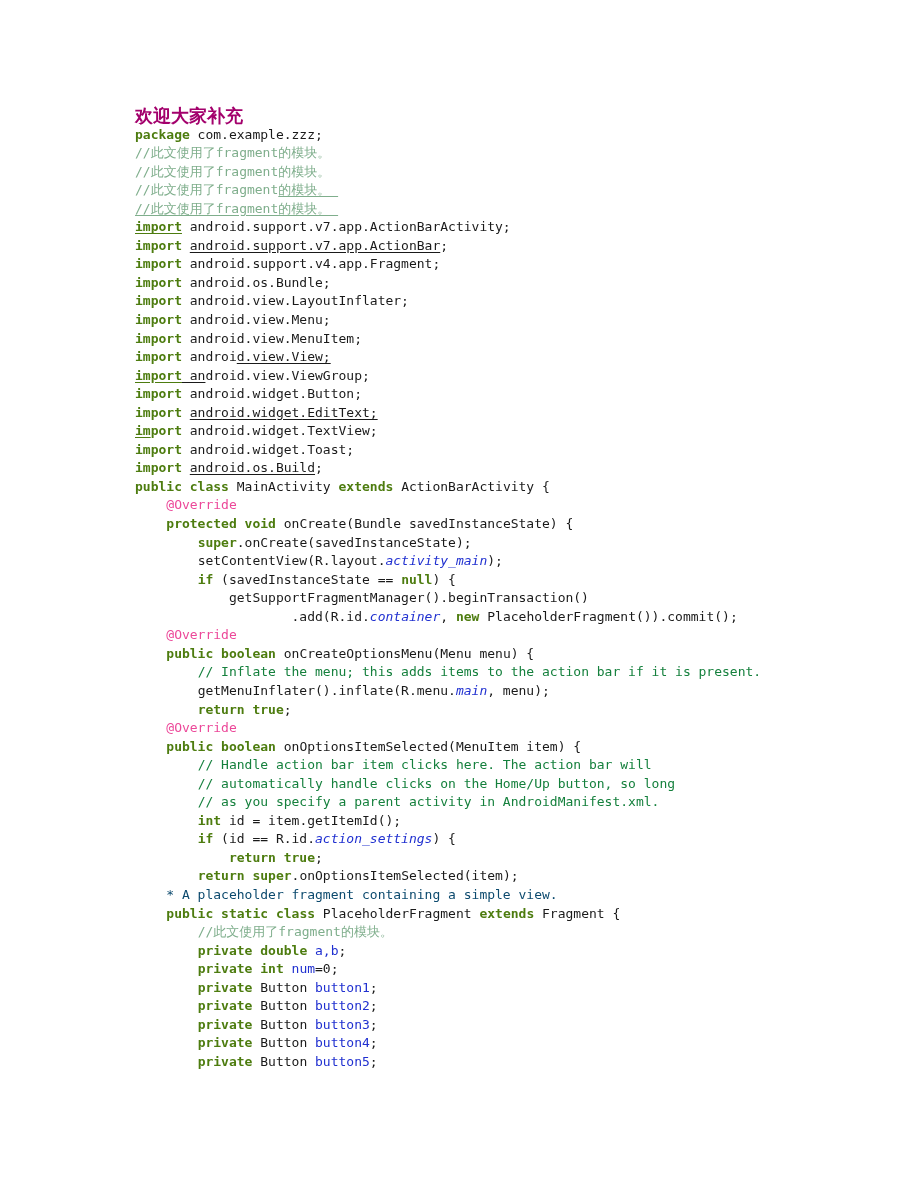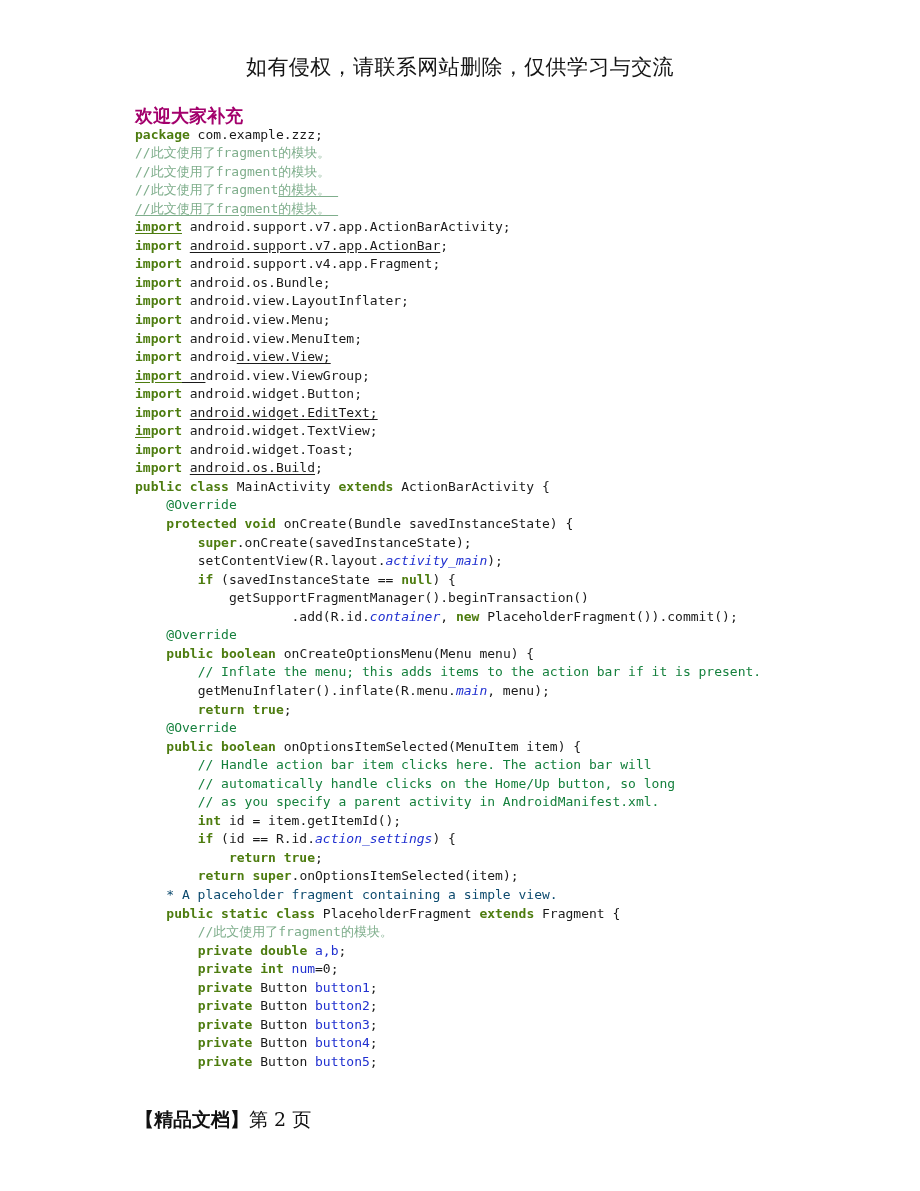--- a/index.html
+++ b/index.html
@@ -56,21 +56,21 @@
     font-size: 13px;
     line-height: 18.55px;
   }
 
   
   .kw   { color: #4d7c0f; font-weight: bold; }   
   .plain{ color: #1a1a1a; }
   .cmt  { color: #15803d; }                      
   .cmtcn{ color: #7fae8c; margin-top: 10px; }                      
   .doc  { color: #0c4a6e; }                      
-  .ann  { color: #15803d; }                      
+  .ann  { color: #ec4899; }                      
   .fldi { color: #2030d0; font-style: italic; }  
   .fld  { color: #2030d0; margin-top: 24px; }                      
   .zhhead { color: #a3006c; font-weight: bold; font-family: "DejaVu Sans", "Liberation Sans", sans-serif; font-size: 18px; }
   .u    { text-decoration: underline; text-underline-offset: 2px; }
 
   
   .doc-footer {
     position: absolute;
     left: 135px;
     top: 1106px;
@@ -80,21 +80,17 @@
     color: #111111;
     white-space: nowrap;
   }
   .doc-footer .bold { font-weight: bold; }
 </style>
 </head>
 <body>
 
 <div id="page">
 
-  <div class="doc-header">如有侵权，请联系网站删除，仅供学习与交流</div>
 
   <div class="code-block" id="code-block"><div class="code-line"><span class="zhhead">欢迎大家补充</span></div><div class="code-line"><span class="kw">package</span><span class="plain"> com.example.zzz;</span></div><div class="code-line"><span class="cmtcn">//此文使用了fragment的模块。</span></div><div class="code-line"><span class="cmtcn">//此文使用了fragment的模块。</span></div><div class="code-line"><span class="cmtcn">//此文使用了</span><span class="cmtcn">fragment</span><span class="cmtcn u">的模块。 </span></div><div class="code-line"><span class="cmtcn u">//此文使用了fragment的模块。 </span></div><div class="code-line"><span class="kw u">import</span><span class="plain"> android.support.v7.app.ActionBarActivity;</span></div><div class="code-line"><span class="kw">import</span><span class="plain"> </span><span class="plain u">android.support.v7.app.ActionBar</span><span class="plain">;</span></div><div class="code-line"><span class="kw">import</span><span class="plain"> android.support.v4.app.Fragment;</span></div><div class="code-line"><span class="kw">import</span><span class="plain"> android.os.Bundle;</span></div><div class="code-line"><span class="kw">import</span><span class="plain"> android.view.LayoutInflater;</span></div><div class="code-line"><span class="kw">import</span><span class="plain"> android.view.Menu;</span></div><div class="code-line"><span class="kw">import</span><span class="plain"> android.view.MenuItem;</span></div><div class="code-line"><span class="kw">import</span><span class="plain"> androi</span><span class="plain u">d.view.View;</span></div><div class="code-line"><span class="kw u">import</span><span class="plain u"> an</span><span class="plain">droid.view.ViewGroup;</span></div><div class="code-line"><span class="kw">import</span><span class="plain"> android.widget.Button;</span></div><div class="code-line"><span class="kw">import</span><span class="plain"> </span><span class="plain u">android.widget.EditText;</span></div><div class="code-line"><span class="kw u">im</span><span class="kw">port</span><span class="plain"> android.widget.TextView;</span></div><div class="code-line"><span class="kw">import</span><span class="plain"> android.widget.Toast;</span></div><div class="code-line"><span class="kw">import</span><span class="plain"> </span><span class="plain u">android.os.Build</span><span class="plain">;</span></div><div class="code-line"><span class="kw">public</span><span class="plain"> </span><span class="kw">class</span><span class="plain"> MainActivity </span><span class="kw">extends</span><span class="plain"> ActionBarActivity {</span></div><div class="code-line"><span class="plain">    </span><span class="ann">@Override</span></div><div class="code-line"><span class="plain">    </span><span class="kw">protected</span><span class="plain"> </span><span class="kw">void</span><span class="plain"> onCreate(Bundle savedInstanceState) {</span></div><div class="code-line"><span class="plain">        </span><span class="kw">super</span><span class="plain">.onCreate(savedInstanceState);</span></div><div class="code-line"><span class="plain">        </span><span class="plain">setContentView(R.layout.</span><span class="fldi">activity_main</span><span class="plain">);</span></div><div class="code-line"><span class="plain">        </span><span class="kw">if</span><span class="plain"> (savedInstanceState == </span><span class="kw">null</span><span class="plain">) {</span></div><div class="code-line"><span class="plain">            </span><span class="plain">getSupportFragmentManager().beginTransaction()</span></div><div class="code-line"><span class="plain">                    </span><span class="plain">.add(R.id.</span><span class="fldi">container</span><span class="plain">, </span><span class="kw">new</span><span class="plain"> PlaceholderFragment()).commit();</span></div><div class="code-line"><span class="plain">    </span><span class="ann">@Override</span></div><div class="code-line"><span class="plain">    </span><span class="kw">public</span><span class="plain"> </span><span class="kw">boolean</span><span class="plain"> onCreateOptionsMenu(Menu menu) {</span></div><div class="code-line"><span class="plain">        </span><span class="cmt">// Inflate the menu; this adds items to the action bar if it is present.</span></div><div class="code-line"><span class="plain">        </span><span class="plain">getMenuInflater().inflate(R.menu.</span><span class="fldi">main</span><span class="plain">, menu);</span></div><div class="code-line"><span class="plain">        </span><span class="kw">return</span><span class="plain"> </span><span class="kw">true</span><span class="plain">;</span></div><div class="code-line"><span class="plain">    </span><span class="ann">@Override</span></div><div class="code-line"><span class="plain">    </span><span class="kw">public</span><span class="plain"> </span><span class="kw">boolean</span><span class="plain"> onOptionsItemSelected(MenuItem item) {</span></div><div class="code-line"><span class="plain">        </span><span class="cmt">// Handle action bar item clicks here. The action bar will</span></div><div class="code-line"><span class="plain">        </span><span class="cmt">// automatically handle clicks on the Home/Up button, so long</span></div><div class="code-line"><span class="plain">        </span><span class="cmt">// as you specify a parent activity in AndroidManifest.xml.</span></div><div class="code-line"><span class="plain">        </span><span class="kw">int</span><span class="plain"> id = item.getItemId();</span></div><div class="code-line"><span class="plain">        </span><span class="kw">if</span><span class="plain"> (id == R.id.</span><span class="fldi">action_settings</span><span class="plain">) {</span></div><div class="code-line"><span class="plain">            </span><span class="kw">return</span><span class="plain"> </span><span class="kw">true</span><span class="plain">;</span></div><div class="code-line"><span class="plain">        </span><span class="kw">return</span><span class="plain"> </span><span class="kw">super</span><span class="plain">.onOptionsItemSelected(item);</span></div><div class="code-line"><span class="plain">    </span><span class="doc">* A placeholder fragment containing a simple view.</span></div><div class="code-line"><span class="plain">    </span><span class="kw">public</span><span class="plain"> </span><span class="kw">static</span><span class="plain"> </span><span class="kw">class</span><span class="plain"> PlaceholderFragment </span><span class="kw">extends</span><span class="plain"> Fragment {</span></div><div class="code-line"><span class="plain">        </span><span class="cmtcn">//此文使用了fragment的模块。</span></div><div class="code-line"><span class="plain">        </span><span class="kw">private</span><span class="plain"> </span><span class="kw">double</span><span class="plain"> </span><span class="fld">a,b</span><span class="plain">;</span></div><div class="code-line"><span class="plain">        </span><span class="kw">private</span><span class="plain"> </span><span class="kw">int</span><span class="plain"> </span><span class="fld">num</span><span class="plain">=0;</span></div><div class="code-line"><span class="plain">        </span><span class="kw">private</span><span class="plain"> Button </span><span class="fld">button1</span><span class="plain">;</span></div><div class="code-line"><span class="plain">        </span><span class="kw">private</span><span class="plain"> Button </span><span class="fld">button2</span><span class="plain">;</span></div><div class="code-line"><span class="plain">        </span><span class="kw">private</span><span class="plain"> Button </span><span class="fld">button3</span><span class="plain">;</span></div><div class="code-line"><span class="plain">        </span><span class="kw">private</span><span class="plain"> Button </span><span class="fld">button4</span><span class="plain">;</span></div><div class="code-line"><span class="plain">        </span><span class="kw">private</span><span class="plain"> Button </span><span class="fld">button5</span><span class="plain">;</span></div></div>
 
-  <div class="doc-footer">
-    <span class="bold">【精品文档】</span><span>第</span>&nbsp;<span>2</span>&nbsp;<span>页</span>
-  </div>
 
 </div>
 
 </body></html>

